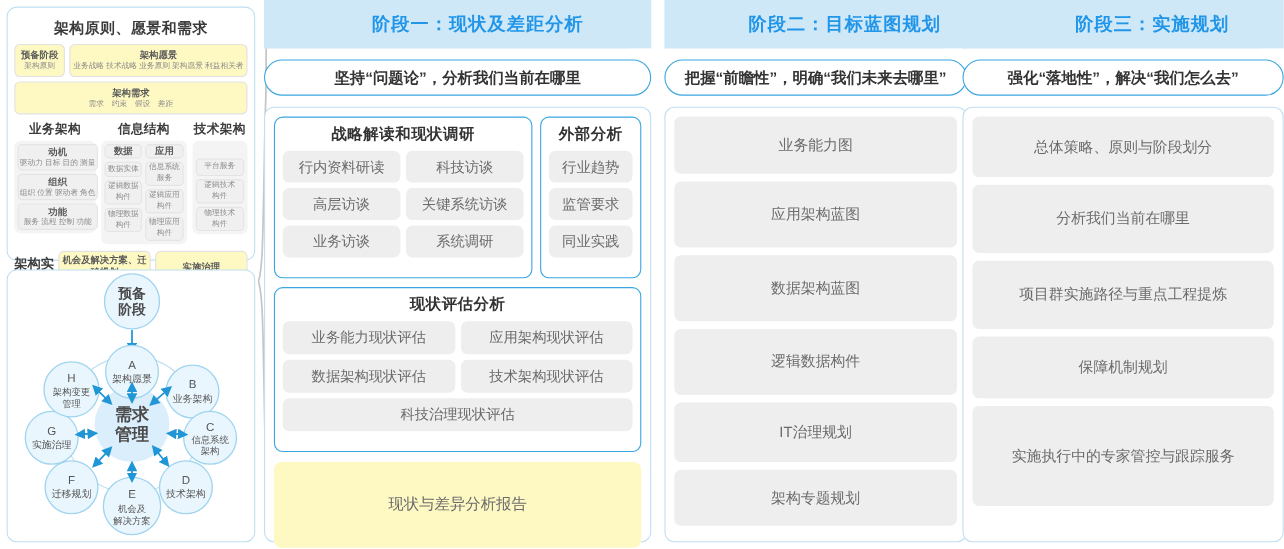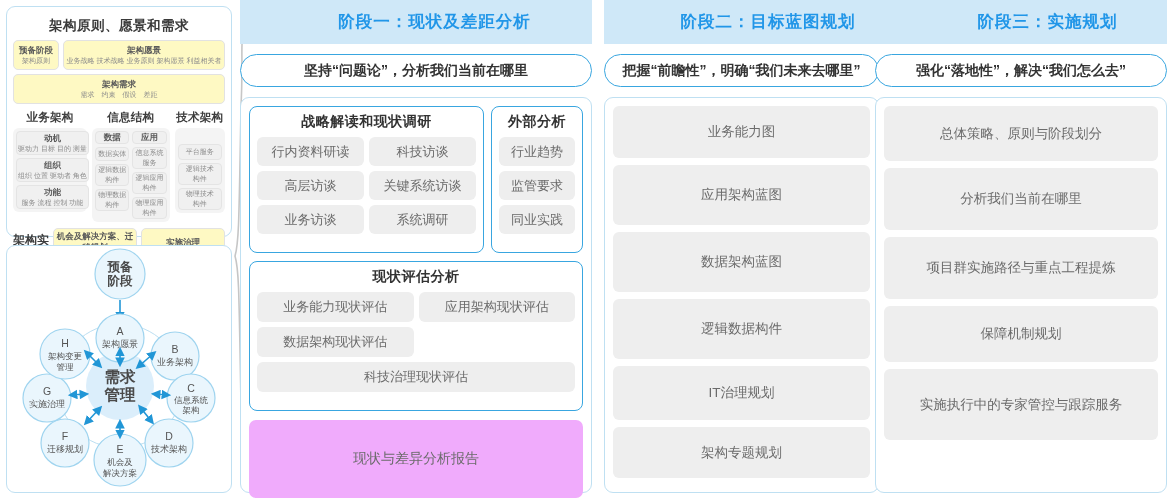--- a/index.html
+++ b/index.html
@@ -108,21 +108,21 @@
   .grid2{display:flex;flex-wrap:wrap;gap:5px;}
   .grid2 .pill{width:calc(50% - 2.5px);height:29px;}
   .stack .pill{height:29px;margin-bottom:5px;}
   .stack .pill:last-child{margin-bottom:0;}
 
   .card2{margin-top:8px;}
   .card2 .pill{height:30px;}
   .card2 .full{width:100%;height:30px;margin-top:5px;}
 
   .report{
-    margin-top:9px;background:#f0abfc;border-radius:7px;height:78px;
+    margin-top:9px;background:#fef9c3;border-radius:7px;height:78px;
     display:flex;align-items:center;justify-content:center;
     font-size:14px;color:#6b6b6b;
   }
 
   .listcol{display:flex;flex-direction:column;height:100%;}
   .listcol .pill{margin-bottom:7px;font-size:13.5px;}
   .listcol .pill:last-child{margin-bottom:0;}
 </style>
 </head>
 <body>
@@ -357,20 +357,21 @@
             </div>
           </div>
         </div>
 
         <div class="inner-card card2">
           <div class="inner-title">现状评估分析</div>
           <div class="grid2">
             <div class="pill">业务能力现状评估</div>
             <div class="pill">应用架构现状评估</div>
             <div class="pill">数据架构现状评估</div>
+            <div class="pill">技术架构现状评估</div>
           </div>
           <div class="pill full">科技治理现状评估</div>
         </div>
 
         <div class="report">现状与差异分析报告</div>
       </div>
     </div>
 
     <div class="phase ph2">
       <div class="chev">
@@ -403,19 +404,19 @@
       </div>
 
       <div class="sub-banner">强化“落地性”，解决“我们怎么去”</div>
 
       <div class="body-box">
         <div class="listcol">
           <div class="pill" style="height:55px">总体策略、原则与阶段划分</div>
           <div class="pill" style="height:62px">分析我们当前在哪里</div>
           <div class="pill" style="height:62px">项目群实施路径与重点工程提炼</div>
           <div class="pill" style="height:56px">保障机制规划</div>
-          <div class="pill" style="height:71px">实施执行中的专家管控与跟踪服务</div>
+          <div class="pill" style="height:91px">实施执行中的专家管控与跟踪服务</div>
         </div>
       </div>
     </div>
 
   </div>
 </div>
 
 </body></html>

